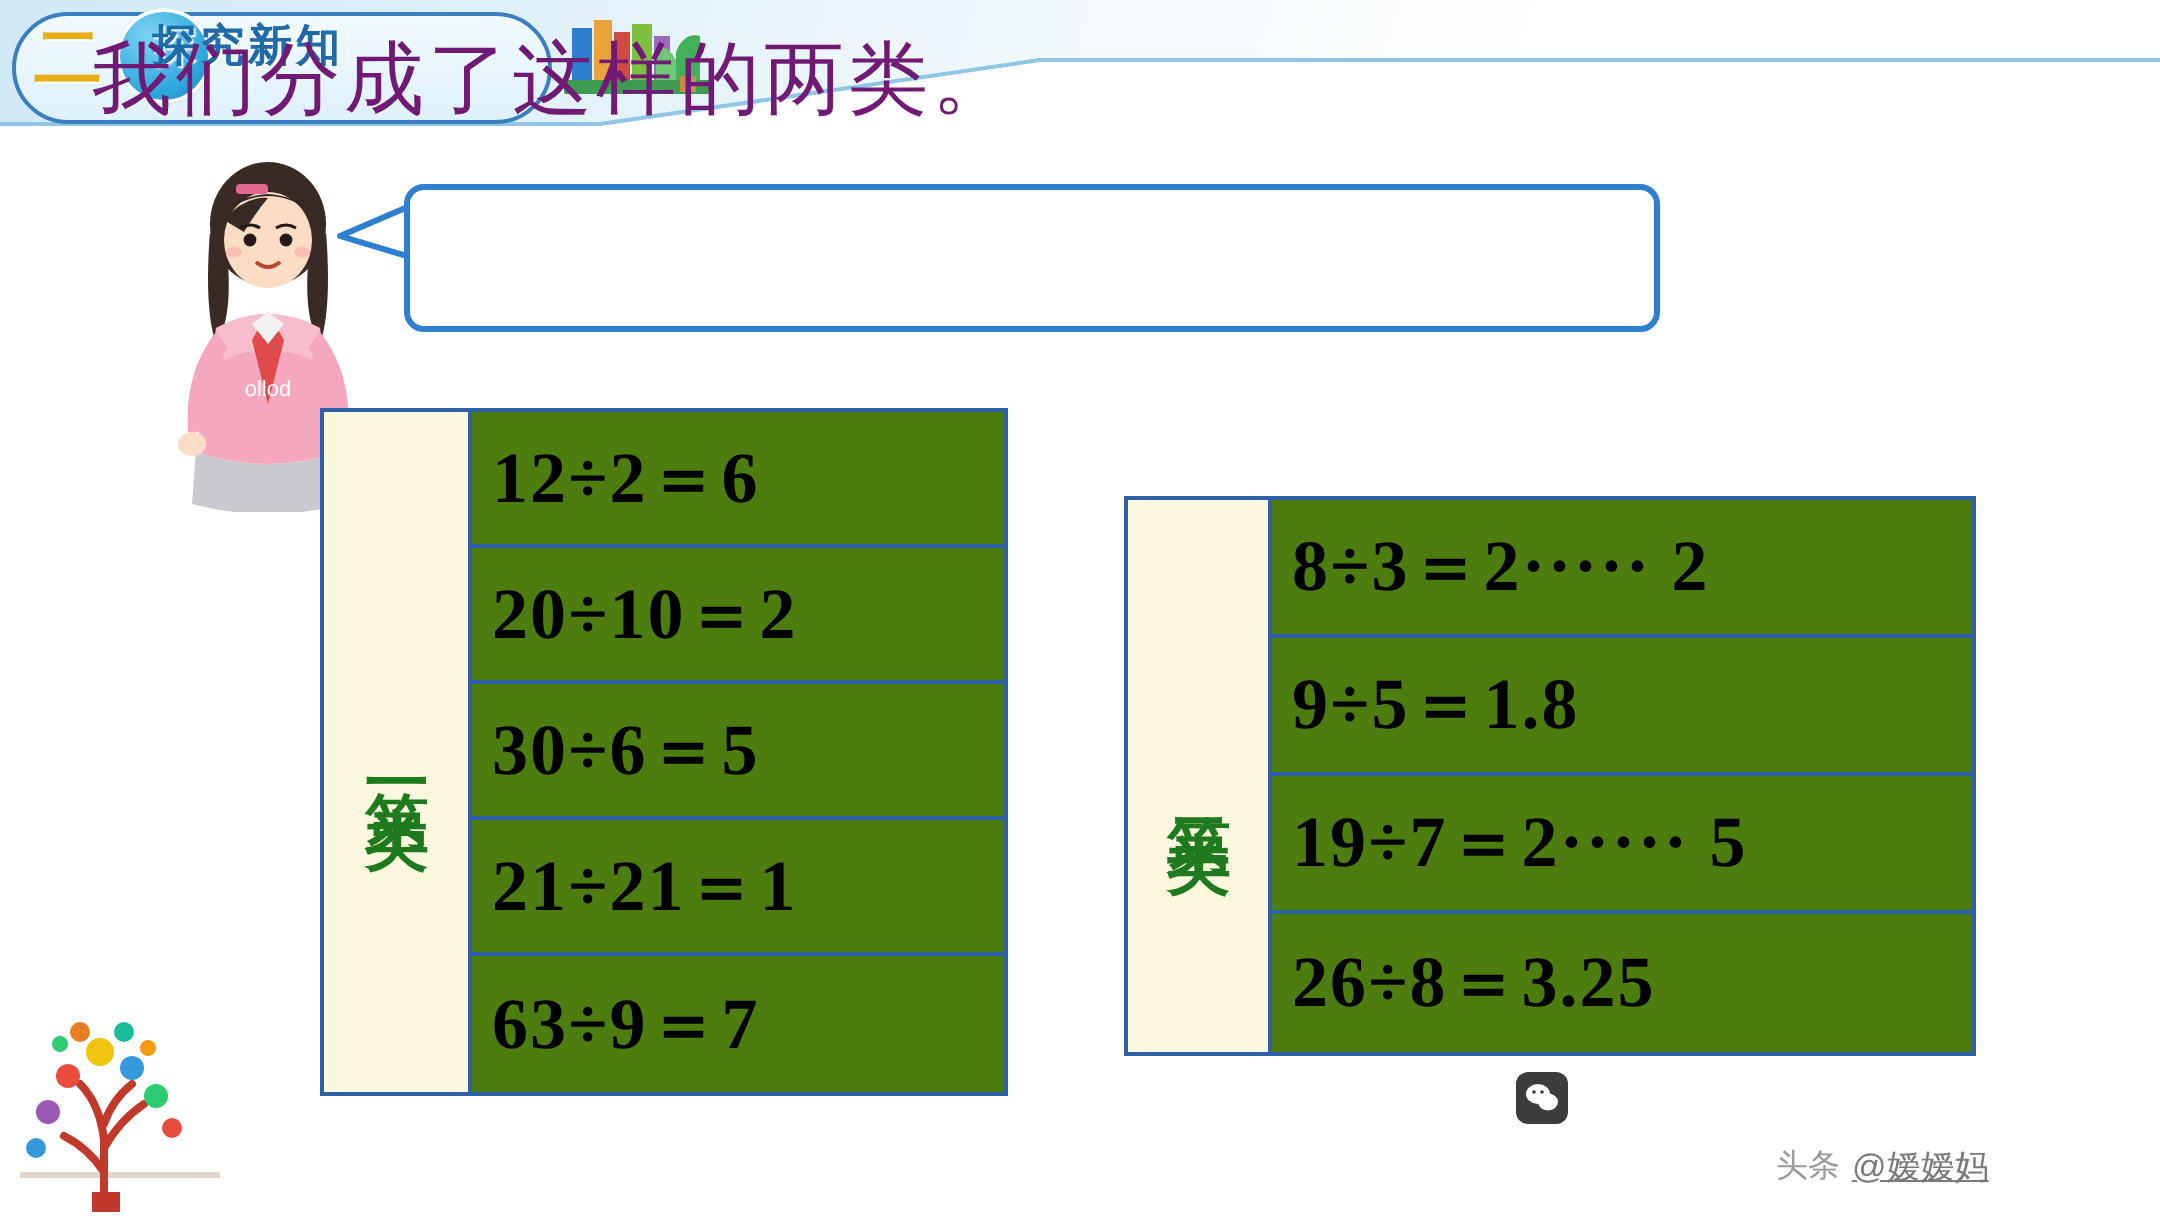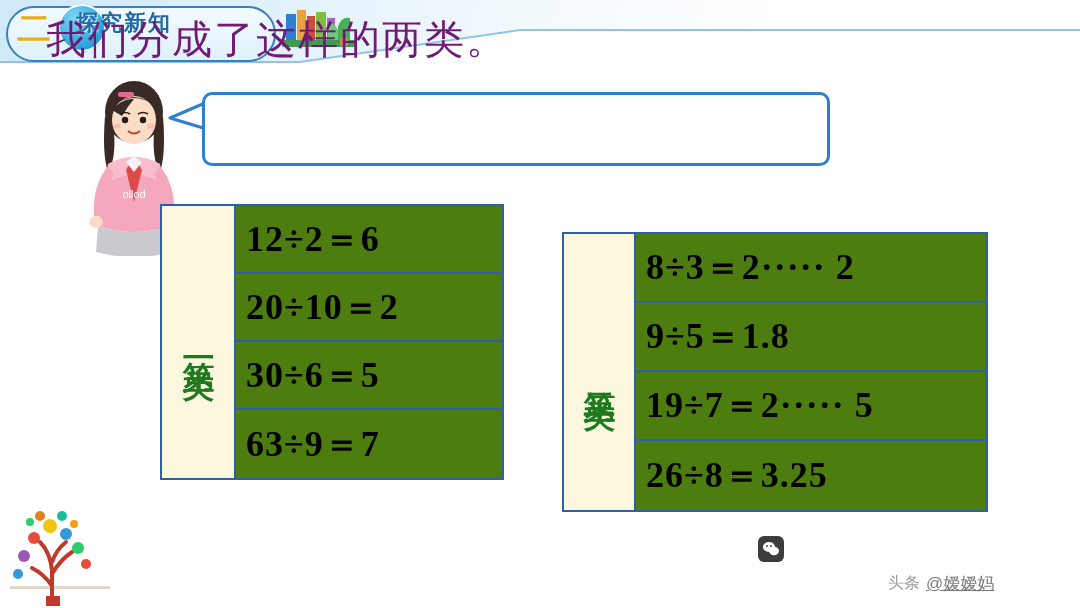--- a/index.html
+++ b/index.html
@@ -161,21 +161,21 @@
     white-space: nowrap;
     padding-left: 10px;
     letter-spacing: 1px;
   }
 
   #group-one { left: 160px; top: 204px; }
   #group-one .group-label-cell { width: 76px; }
   #group-one .rows-col { width: 268px; }
   #group-one .eq-row { height: 68px; }
 
-  #group-two { left: 562px; top: 232px; }
+  #group-two { left: 562px; top: 248px; }
   #group-two .group-label-cell { width: 74px; }
   #group-two .rows-col { width: 352px; }
   #group-two .eq-row { height: 69px; }
 
   
   #tree-decor {
     position: absolute;
     left: 0px; top: 500px;
     width: 130px; height: 108px;
   }
@@ -289,20 +289,23 @@
     <div class="eq-row">
       <span class="eq-text">12÷2＝6</span>
     </div>
     <div class="eq-row">
       <span class="eq-text">20÷10＝2</span>
     </div>
     <div class="eq-row">
       <span class="eq-text">30÷6＝5</span>
     </div>
     <div class="eq-row">
+      <span class="eq-text">21÷21＝1</span>
+    </div>
+    <div class="eq-row">
       <span class="eq-text">63÷9＝7</span>
     </div>
   </div>
 </div>
 
 <div class="group-table" id="group-two">
   <div class="group-label-cell">
     <div class="group-label-text">第二类</div>
   </div>
   <div class="rows-col">

